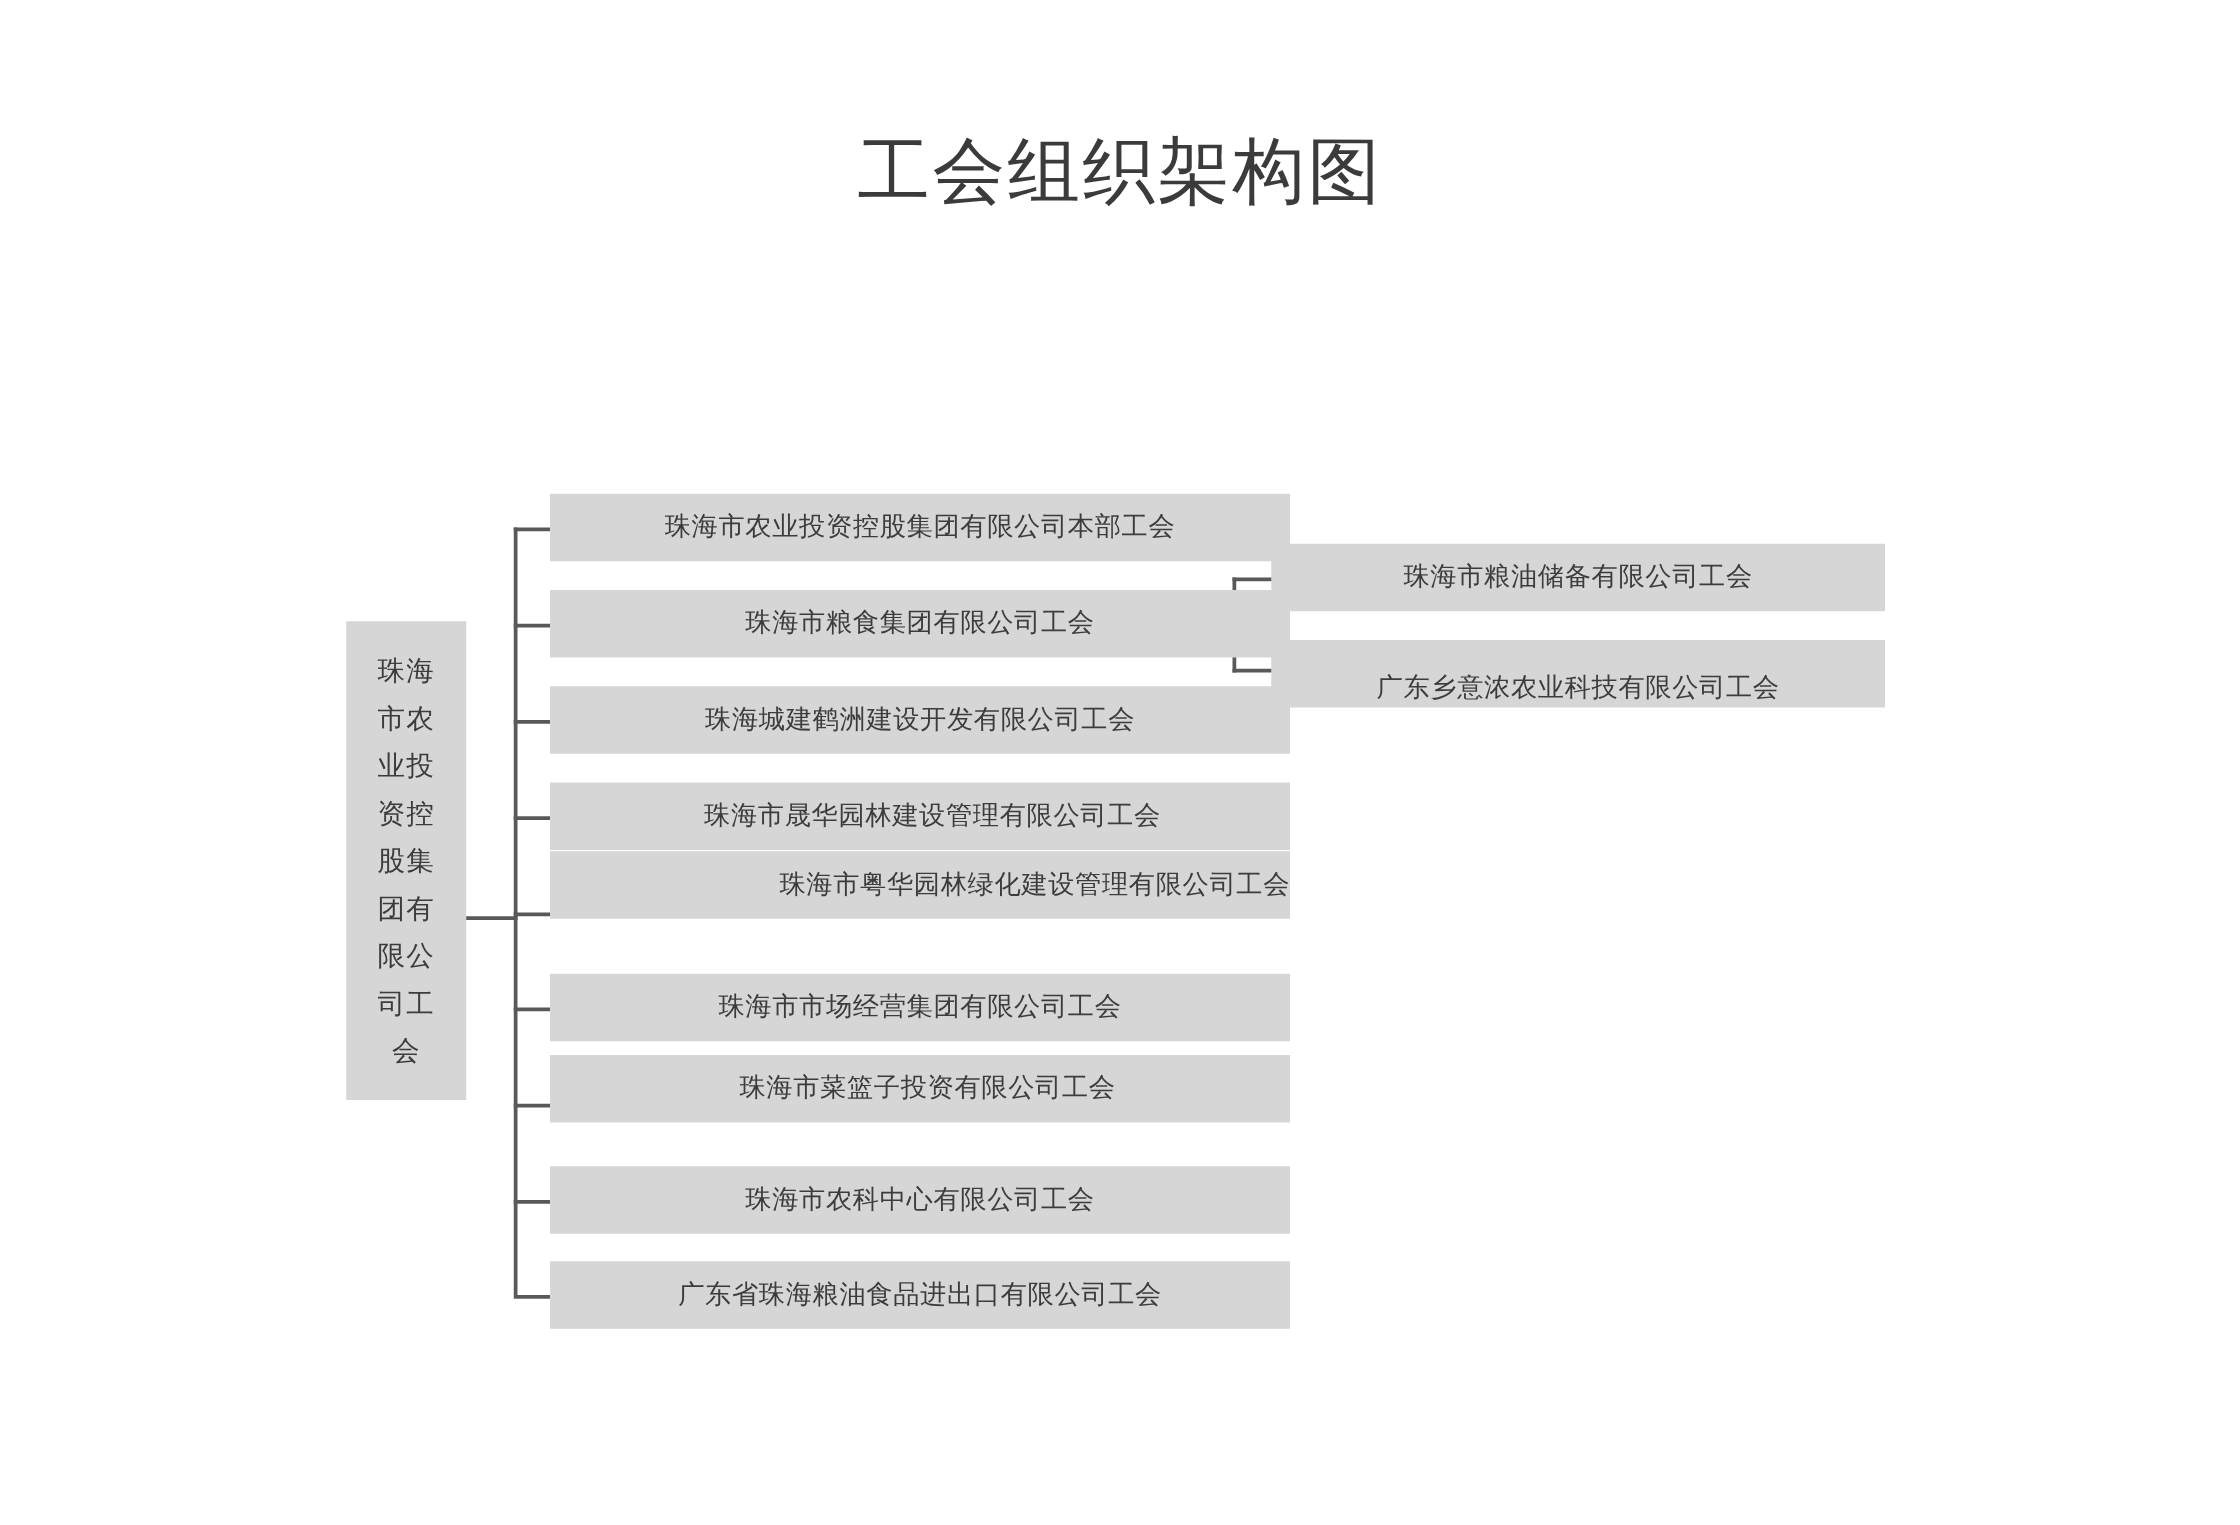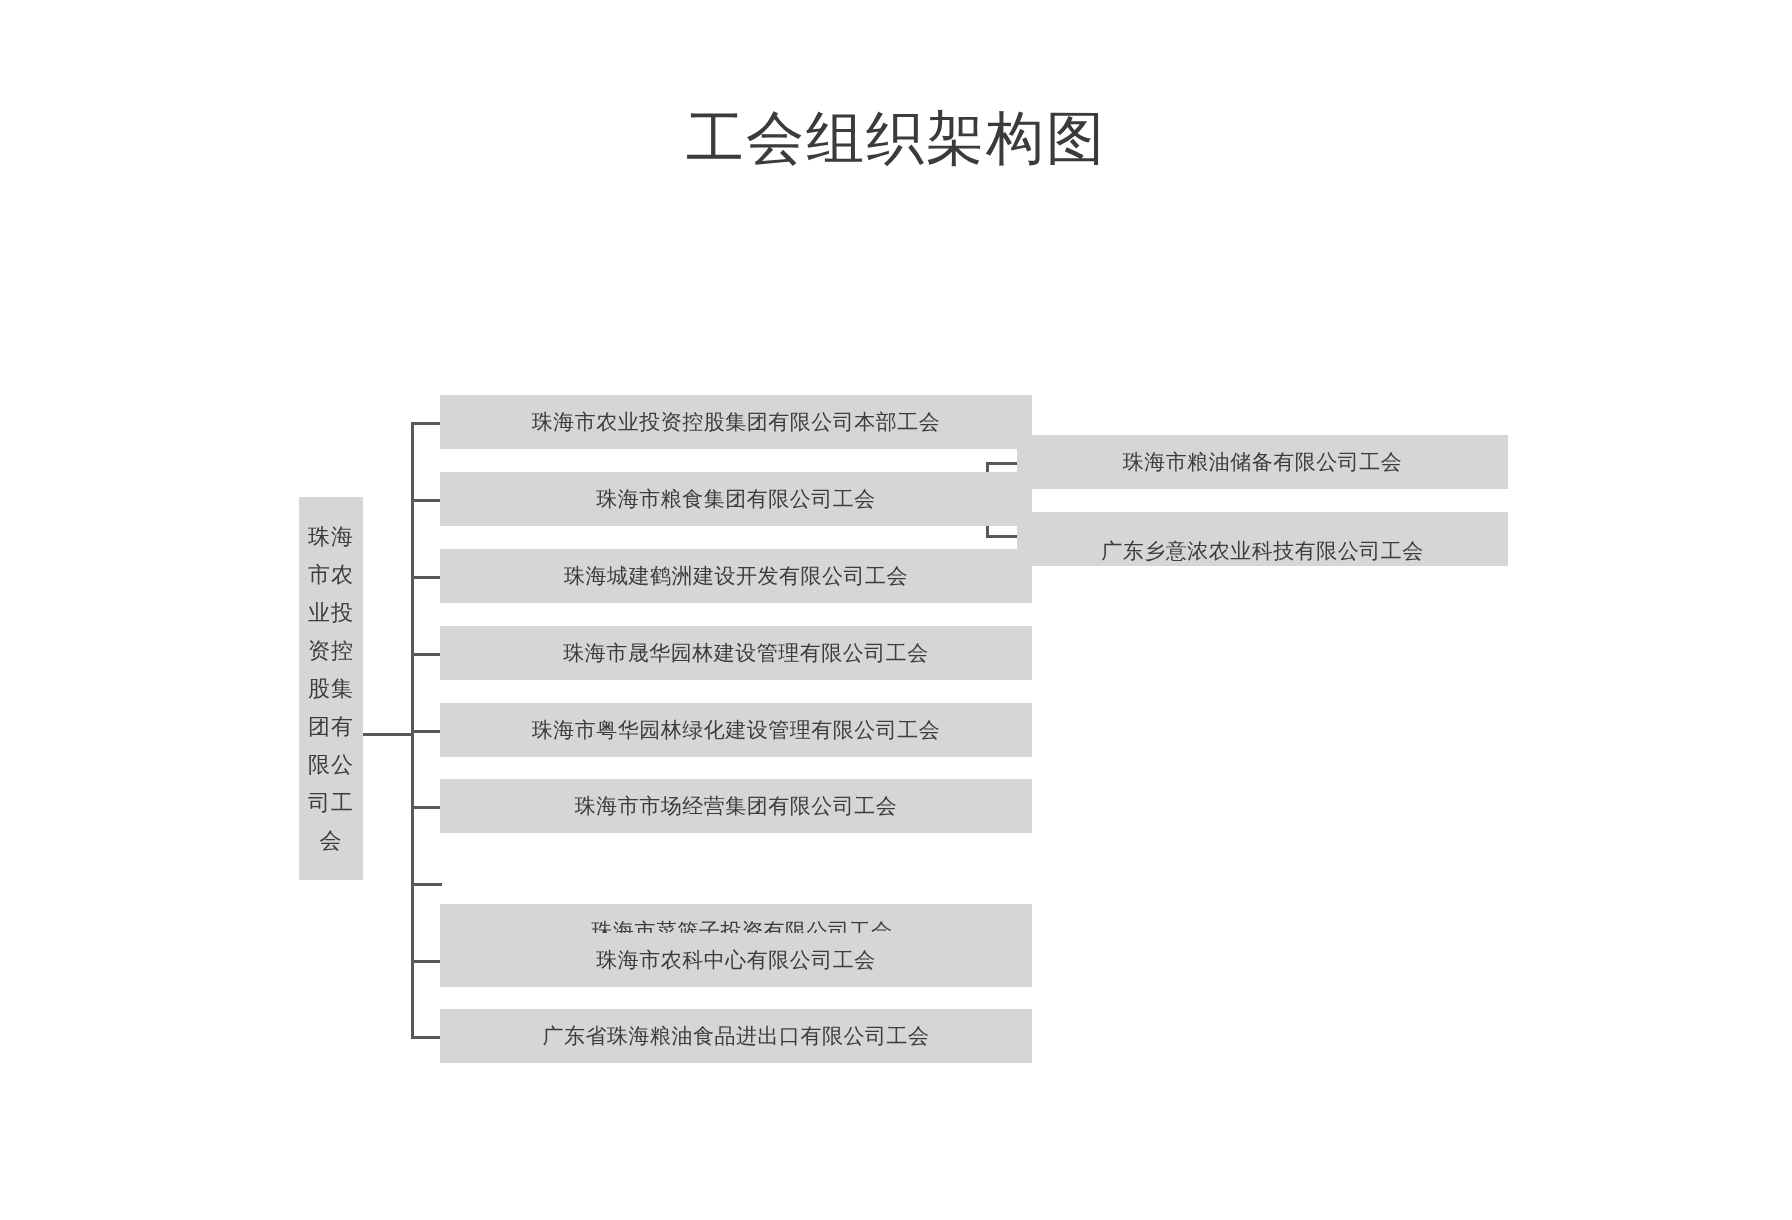--- a/index.html
+++ b/index.html
@@ -51,24 +51,23 @@
     line-height: 30px;
     letter-spacing: 0.5px;
     text-align: center;
     white-space: nowrap;
   }
 
   
   .root-node {
     left: 277px;
     top: 497px;
-    width: 64px;
+    width: 96px;
     height: 383px;
     padding: 10px 8px;
-    margin-left: 22px;
   }
   .root-node .node-label {
     white-space: normal;
     word-break: break-all;
     font-size: 22px;
     line-height: 38px;
     letter-spacing: 1px;
     width: 52px;
   }
 
@@ -133,29 +132,29 @@
   </div>
 
   <div class="node child-node" style="top:549px;">
     <span class="node-label">珠海城建鹤洲建设开发有限公司工会</span>
   </div>
 
   <div class="node child-node" style="top:626px;padding-left:20px;">
     <span class="node-label">珠海市晟华园林建设管理有限公司工会</span>
   </div>
 
-  <div class="node child-node" style="top:703px;">
+  <div class="node child-node" style="top:681px;justify-content:flex-end;">
     <span class="node-label">珠海市粤华园林绿化建设管理有限公司工会</span>
   </div>
 
   <div class="node child-node" style="top:779px;">
     <span class="node-label">珠海市市场经营集团有限公司工会</span>
   </div>
 
-  <div class="node child-node" style="top:904px;padding-left:12px;">
+  <div class="node child-node" style="top:844px;padding-left:12px;">
     <span class="node-label">珠海市菜篮子投资有限公司工会</span>
   </div>
 
   <div class="node child-node" style="top:933px;">
     <span class="node-label">珠海市农科中心有限公司工会</span>
   </div>
 
   <div class="node child-node" style="top:1009px;">
     <span class="node-label">广东省珠海粮油食品进出口有限公司工会</span>
   </div>

